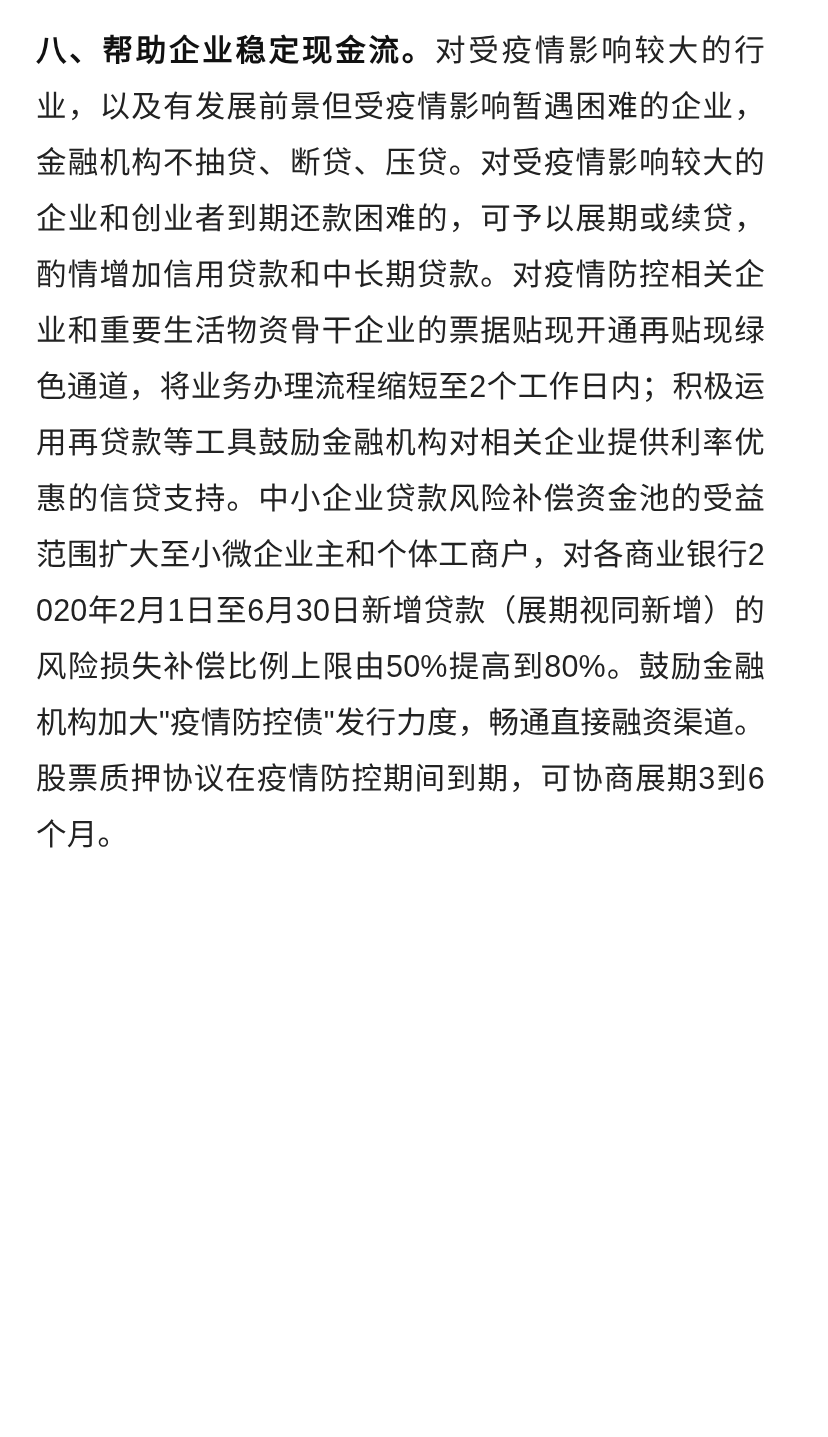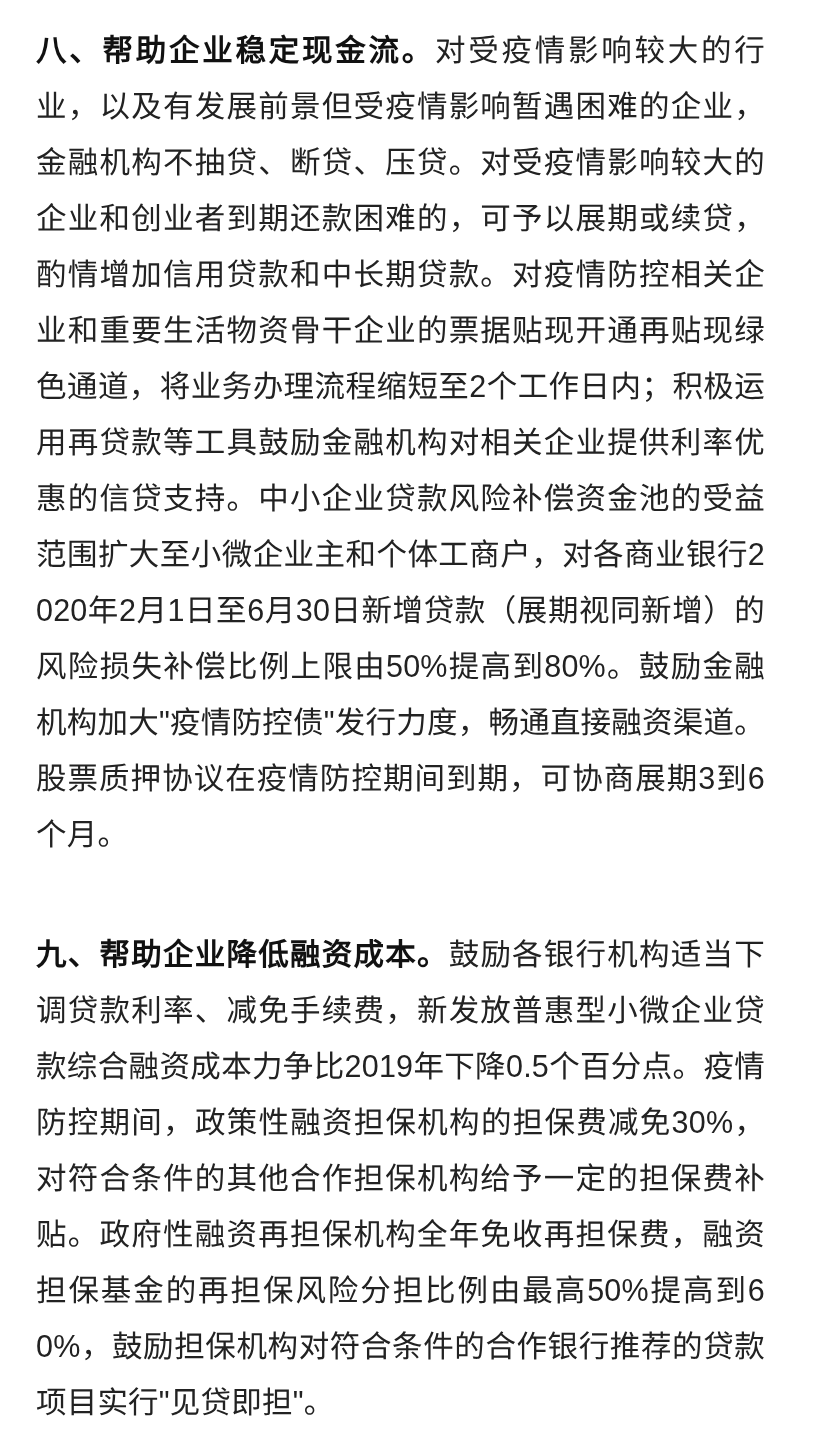--- a/index.html
+++ b/index.html
@@ -43,17 +43,14 @@
 </style>
 </head>
 <body>
 
 <div class="page">
 
   <div class="section">
     <p class="para"><span class="heading-inline">八、帮助企业稳定现金流。</span><span>对受疫情影响较大的行业，以及有发展前景但受疫情影响暂遇困难的企业，金融机构不抽贷、断贷、压贷。对受疫情影响较大的企业和创业者到期还款困难的，可予以展期或续贷，酌情增加信用贷款和中长期贷款。对疫情防控相关企业和重要生活物资骨干企业的票据贴现开通再贴现绿色通道，将业务办理流程缩短至2个工作日内；积极运用再贷款等工具鼓励金融机构对相关企业提供利率优惠的信贷支持。中小企业贷款风险补偿资金池的受益范围扩大至小微企业主和个体工商户，对各商业银行2020年2月1日至6月30日新增贷款（展期视同新增）的风险损失补偿比例上限由50%提高到80%。鼓励金融机构加大"疫情防控债"发行力度，畅通直接融资渠道。股票质押协议在疫情防控期间到期，可协商展期3到6个月。</span></p>
   </div>
 
-  <div class="section">
-    <p class="para"><span class="heading-inline">九、帮助企业降低融资成本。</span><span>鼓励各银行机构适当下调贷款利率、减免手续费，新发放普惠型小微企业贷款综合融资成本力争比2019年下降0.5个百分点。疫情防控期间，政策性融资担保机构的担保费减免30%，对符合条件的其他合作担保机构给予一定的担保费补贴。政府性融资再担保机构全年免收再担保费，融资担保基金的再担保风险分担比例由最高50%提高到60%，鼓励担保机构对符合条件的合作银行推荐的贷款项目实行"见贷即担"。</span></p>
-  </div>
 
 </div>
 
 </body></html>

